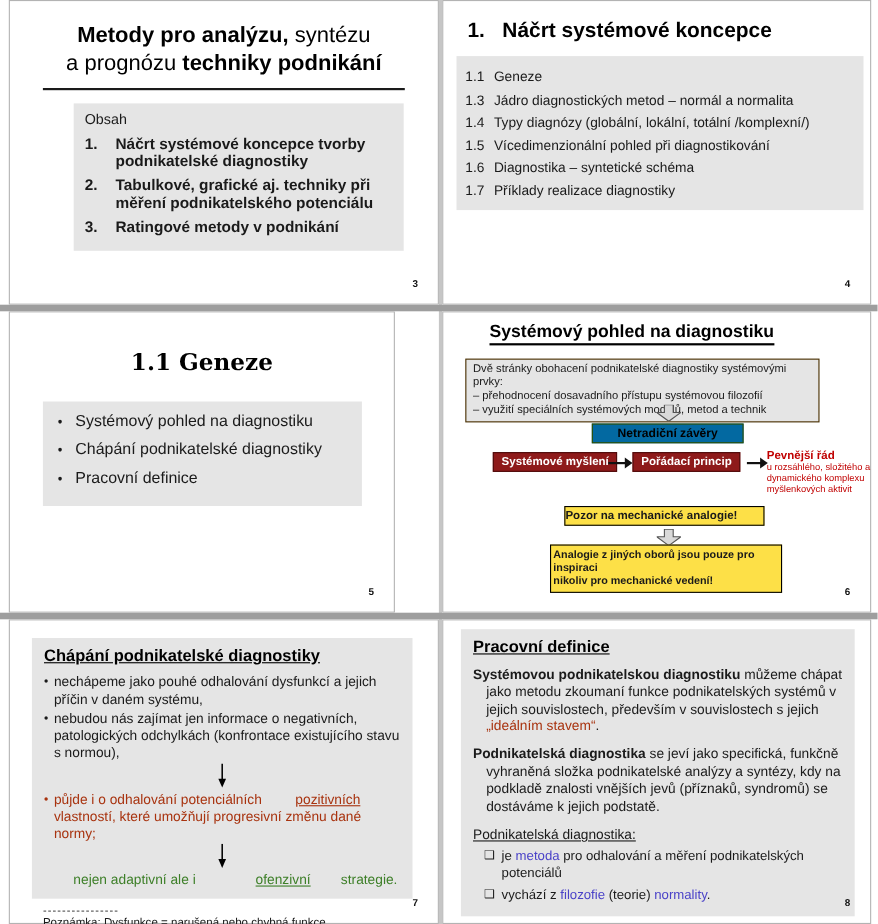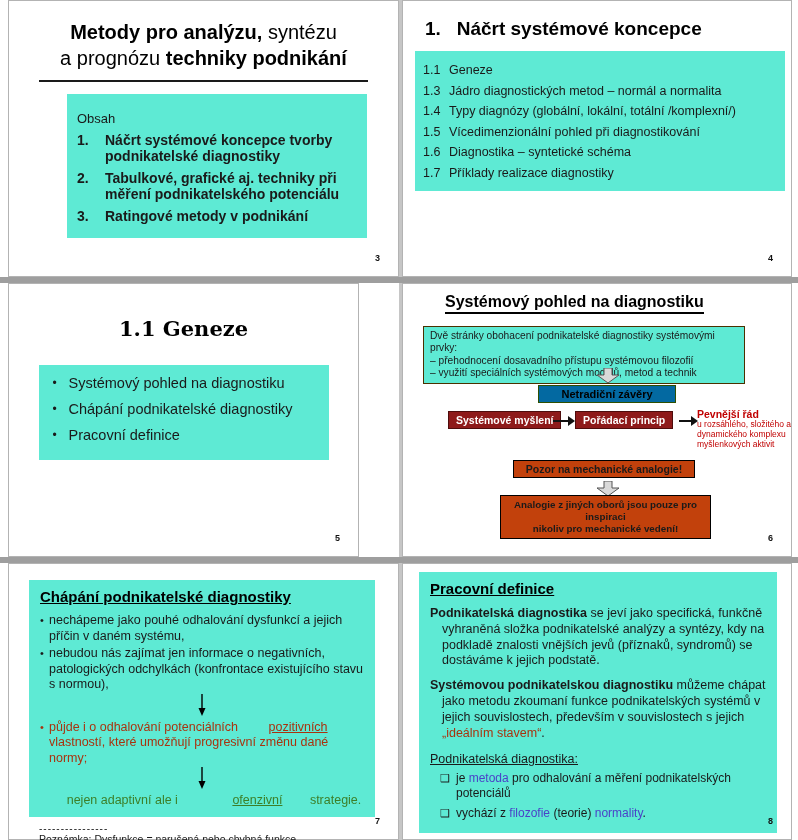--- a/index.html
+++ b/index.html
@@ -9,31 +9,31 @@
   .hband{position:absolute;left:0;width:798px;height:6px;background:#9e9e9e;}
   .hband.b1{top:277px;} .hband.b2{top:557px;}
   .slide{position:absolute;background:#fff;border:1px solid #b3b3b3;box-sizing:border-box;}
   .slide.s1{left:8px;top:0;width:391px;height:277px;}
   .slide.s2{left:402px;top:0;width:390px;height:277px;}
   .slide.s3{left:8px;top:283px;width:351px;height:274px;}
   .slide.s4{left:402px;top:283px;width:390px;height:274px;}
   .slide.s5{left:8px;top:563px;width:391px;height:277px;}
   .slide.s6{left:402px;top:563px;width:390px;height:277px;}
   .pagenum{position:absolute;right:18px;bottom:13px;font-size:9px;font-weight:bold;color:#111;}
-  .orange{background:#5eead4;}
+  .orange{background:#e5e5e5;}
   .bold{font-weight:bold;}
   .underline{text-decoration:underline;padding-left:27px;}
   .red{color:#A8330F;}
   .green{color:#3D7F28;margin-left:24px;}
   .blue{color:#4A42C8;}
 
   
   .s1-title{margin:18px 8px 0;text-align:center;font-size:20px;line-height:26px;color:#000;}
   .s1-rule{margin:9px 30px 0;border:0;border-top:2px solid #1a1a1a;}
-  .s1-box{margin:12px 30px 0 58px;width:300px;box-sizing:border-box;padding:17px 10px 14px;}
+  .s1-box{margin:12px 30px 0 58px;width:300px;box-sizing:border-box;padding:7px 10px 14px;}
   .s1-obsah{font-size:13px;color:#1a1a1a;}
   .toc-item{display:flex;margin-top:6px;font-weight:bold;font-size:14px;line-height:16px;color:#1a1a1a;}
   .toc-item .num{width:28px;flex:none;}
   .toc-item .txt{width:252px;}
 
   
   .s2-title{margin:16px 0 0 22px;font-weight:bold;font-size:19px;line-height:24px;color:#000;}
   .s2-title .l2{margin-left:32px;}
   .s2-box{margin:10px 8px 0 12px;box-sizing:border-box;width:370px;padding:7px 8px 10px;}
   .s2-item{display:flex;margin-top:5px;font-size:12.5px;line-height:15.5px;color:#1a1a1a;}
@@ -62,21 +62,21 @@
   .redbox{position:absolute;top:127px;background:#8E1A1A;border:1.5px solid #4e0c0c;
           color:#fff;font-size:10.5px;font-weight:bold;padding:2px 7px;white-space:nowrap;}
   .rb1{left:45px;} .rb2{left:172px;}
   .harrow{position:absolute;top:136px;height:2px;background:#111;}
   .ha1{left:150px;width:16px;} .ha2{left:276px;width:13px;}
   .harrow::after{content:'';position:absolute;right:-6px;top:-4px;border-left:7px solid #111;
                  border-top:5px solid transparent;border-bottom:5px solid transparent;}
   .s4-result{position:absolute;left:294px;top:124px;width:94px;color:#C00000;}
   .s4-result .rt{font-size:10.5px;font-weight:bold;}
   .s4-result .rs{font-size:8.5px;line-height:9.8px;white-space:nowrap;}
-  .ywbox{position:absolute;background:#c2410c;border:1px solid #000;text-align:center;
+  .ywbox{position:absolute;background:#fde047;border:1px solid #000;text-align:left;
          font-weight:bold;color:#1a1a1a;}
   .yw1{left:110px;top:176px;width:182px;font-size:10.5px;padding:2px 0;}
   .yw2{left:97px;top:211px;width:211px;font-size:9.8px;line-height:12px;padding:3px 2px;}
 
   
   .s5-box{margin:16px 24px 0 20px;box-sizing:border-box;width:346px;padding:8px 11px 10px;}
   .s5-title{font-size:15px;font-weight:bold;color:#000;text-decoration:underline;margin-bottom:8px;}
   .s5-b{display:flex;font-size:12.5px;line-height:15.5px;color:#1a1a1a;margin-top:2px;}
   .s5-b .dot{flex:none;width:9px;font-size:11px;}
   .s5-arrow{text-align:center;height:24px;margin:1px 0;}
@@ -243,22 +243,22 @@
     <div class="s5-note">
       <div class="s5-dashes">----------------</div>
       <div>Poznámka: Dysfunkce = narušená nebo chybná funkce</div>
     </div>
     <span class="pagenum">7</span>
   </div>
 
   <div class="slide s6">
     <div class="s6-box orange">
       <div class="s6-title">Pracovní definice</div>
+      <div class="s6-p"><span class="bold">Systémovou podnikatelskou diagnostiku</span><span> můžeme chápat jako metodu zkoumaní funkce podnikatelských systémů v jejich souvislostech, především v souvislostech s jejich </span><span class="red">„ideálním stavem“</span><span>.</span></div>
       <div class="s6-p"><span class="bold">Podnikatelská diagnostika</span><span> se jeví jako specifická, funkčně vyhraněná složka podnikatelské analýzy a syntézy, kdy na podkladě znalosti vnějších jevů (příznaků, syndromů) se dostáváme k jejich podstatě.</span></div>
-      <div class="s6-p"><span class="bold">Systémovou podnikatelskou diagnostiku</span><span> můžeme chápat jako metodu zkoumaní funkce podnikatelských systémů v jejich souvislostech, především v souvislostech s jejich </span><span class="red">„ideálním stavem“</span><span>.</span></div>
       <div class="s6-sub">Podnikatelská diagnostika:</div>
       <div class="s6-li">
         <span class="cb">❑</span>
         <span><span>je </span><span class="blue">metoda</span><span> pro odhalování a měření podnikatelských potenciálů</span></span>
       </div>
       <div class="s6-li">
         <span class="cb">❑</span>
         <span><span>vychází z </span><span class="blue">filozofie</span><span> (teorie) </span><span class="blue">normality</span><span>.</span></span>
       </div>
     </div>

